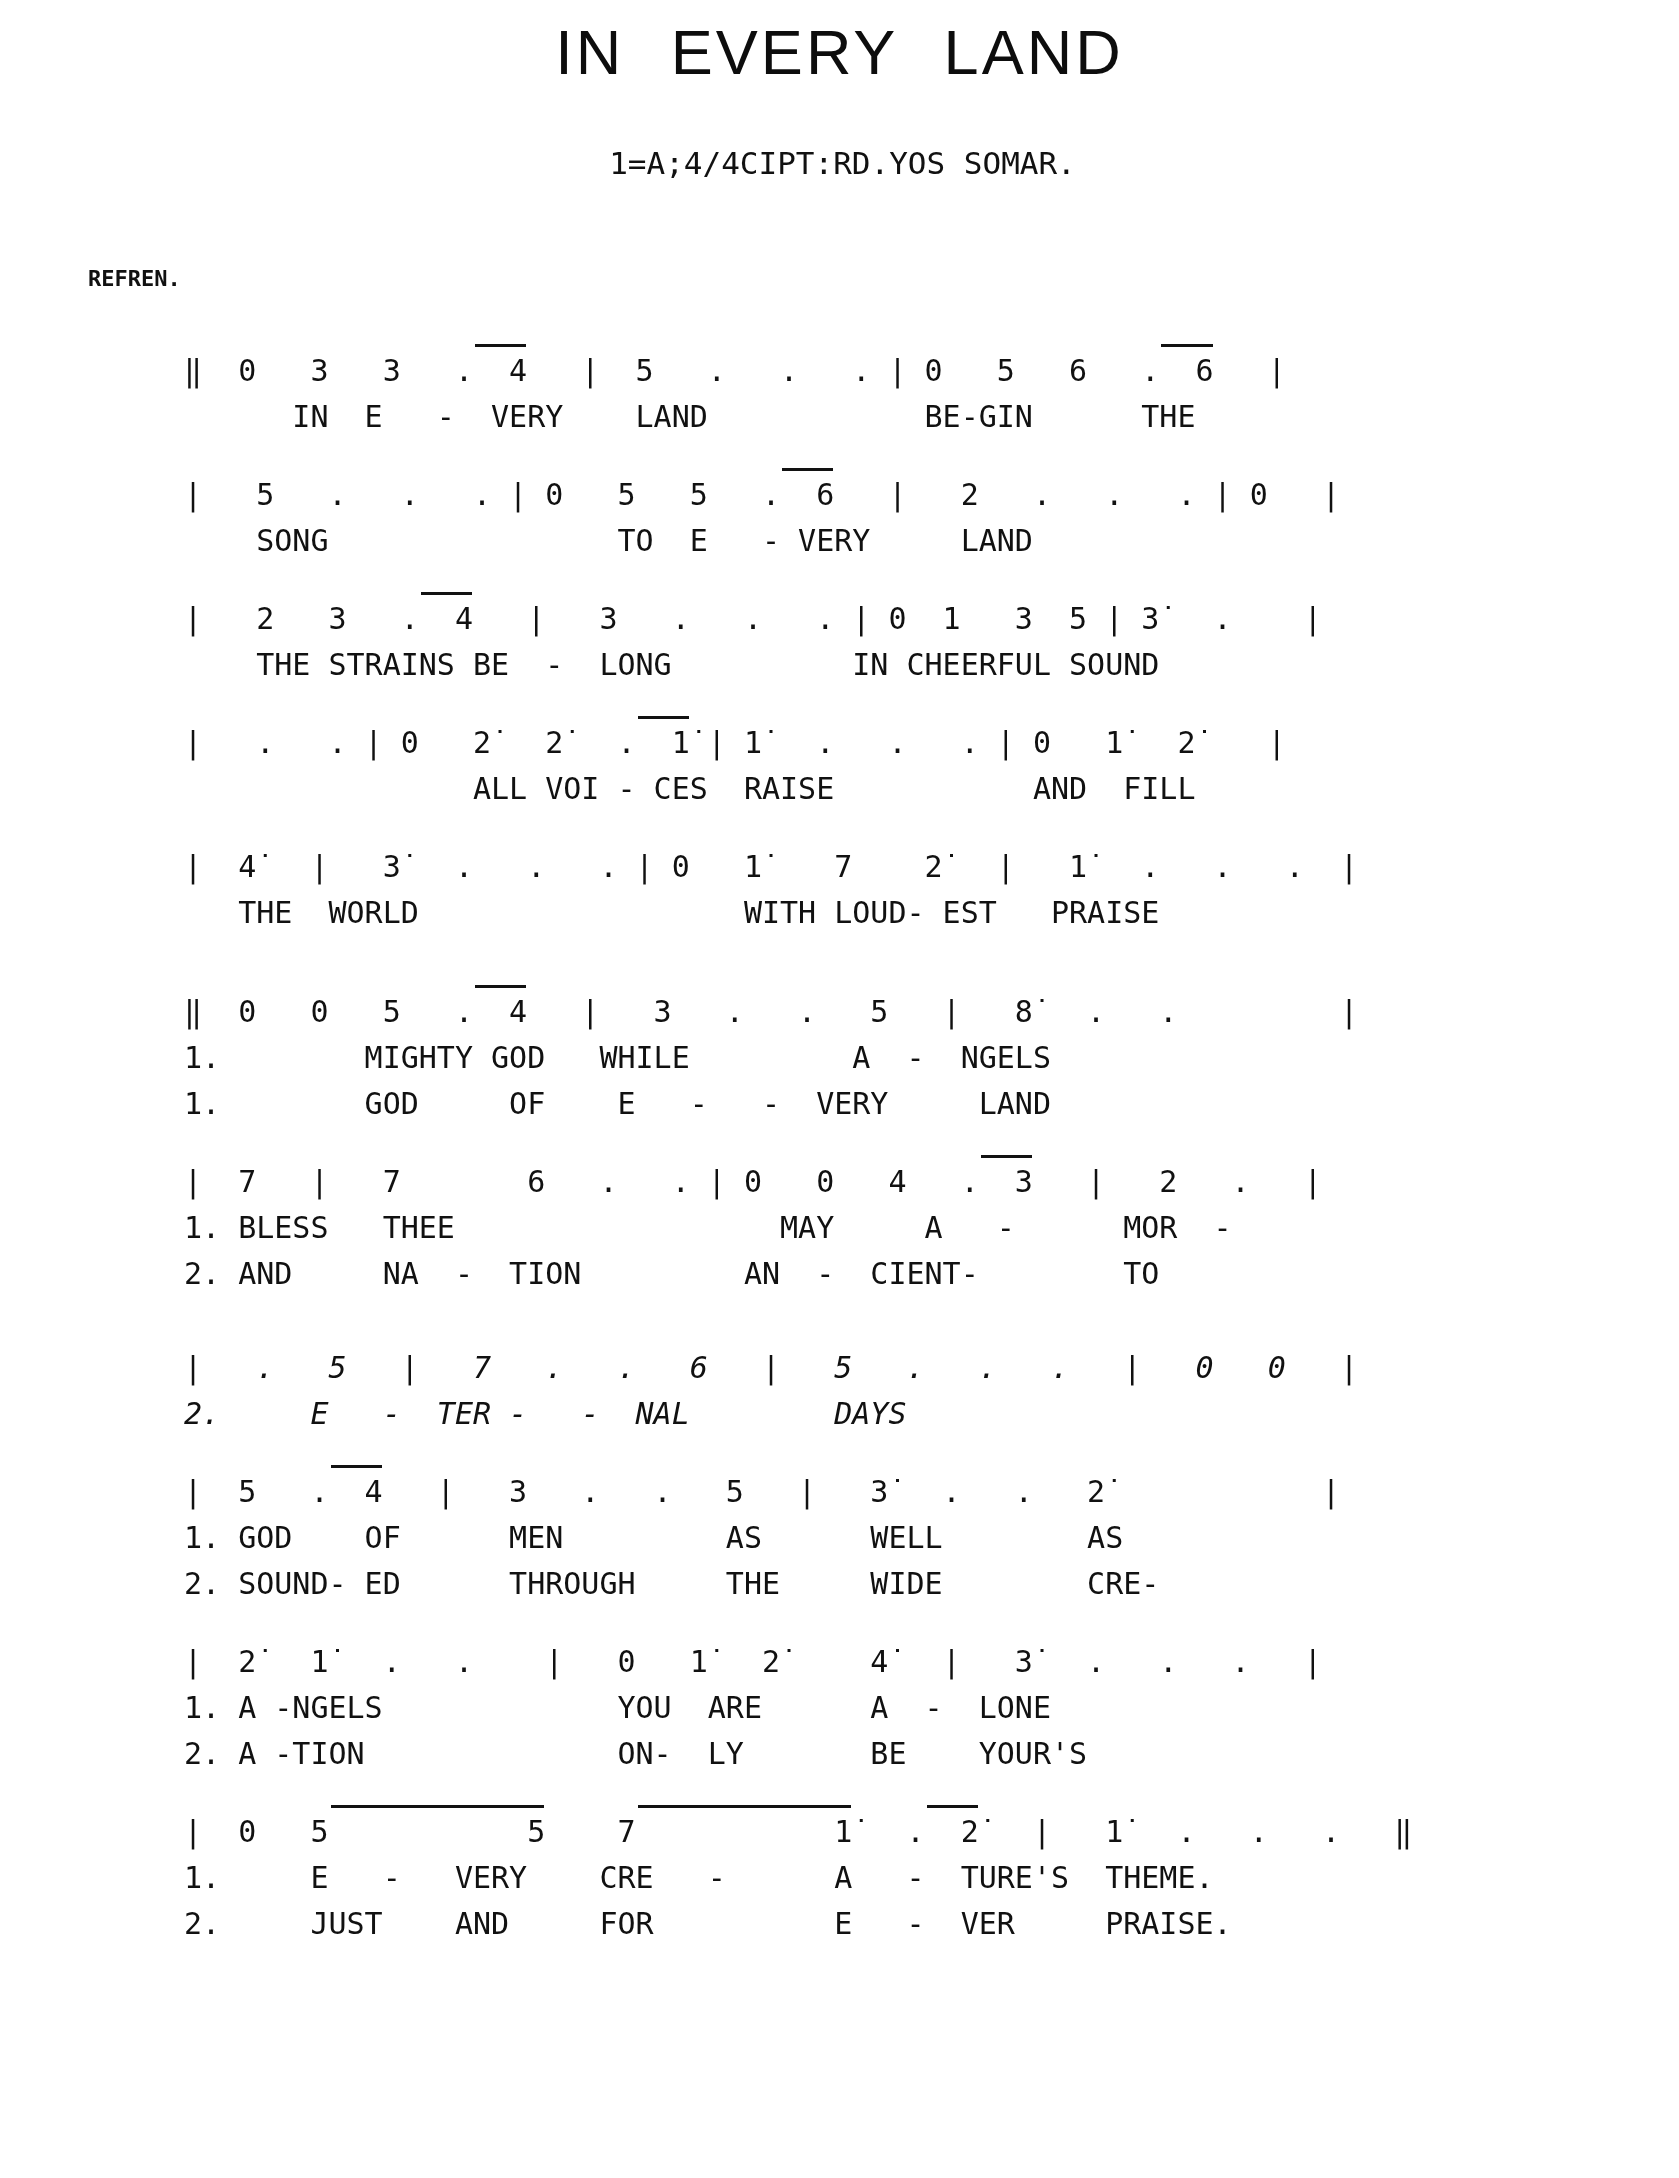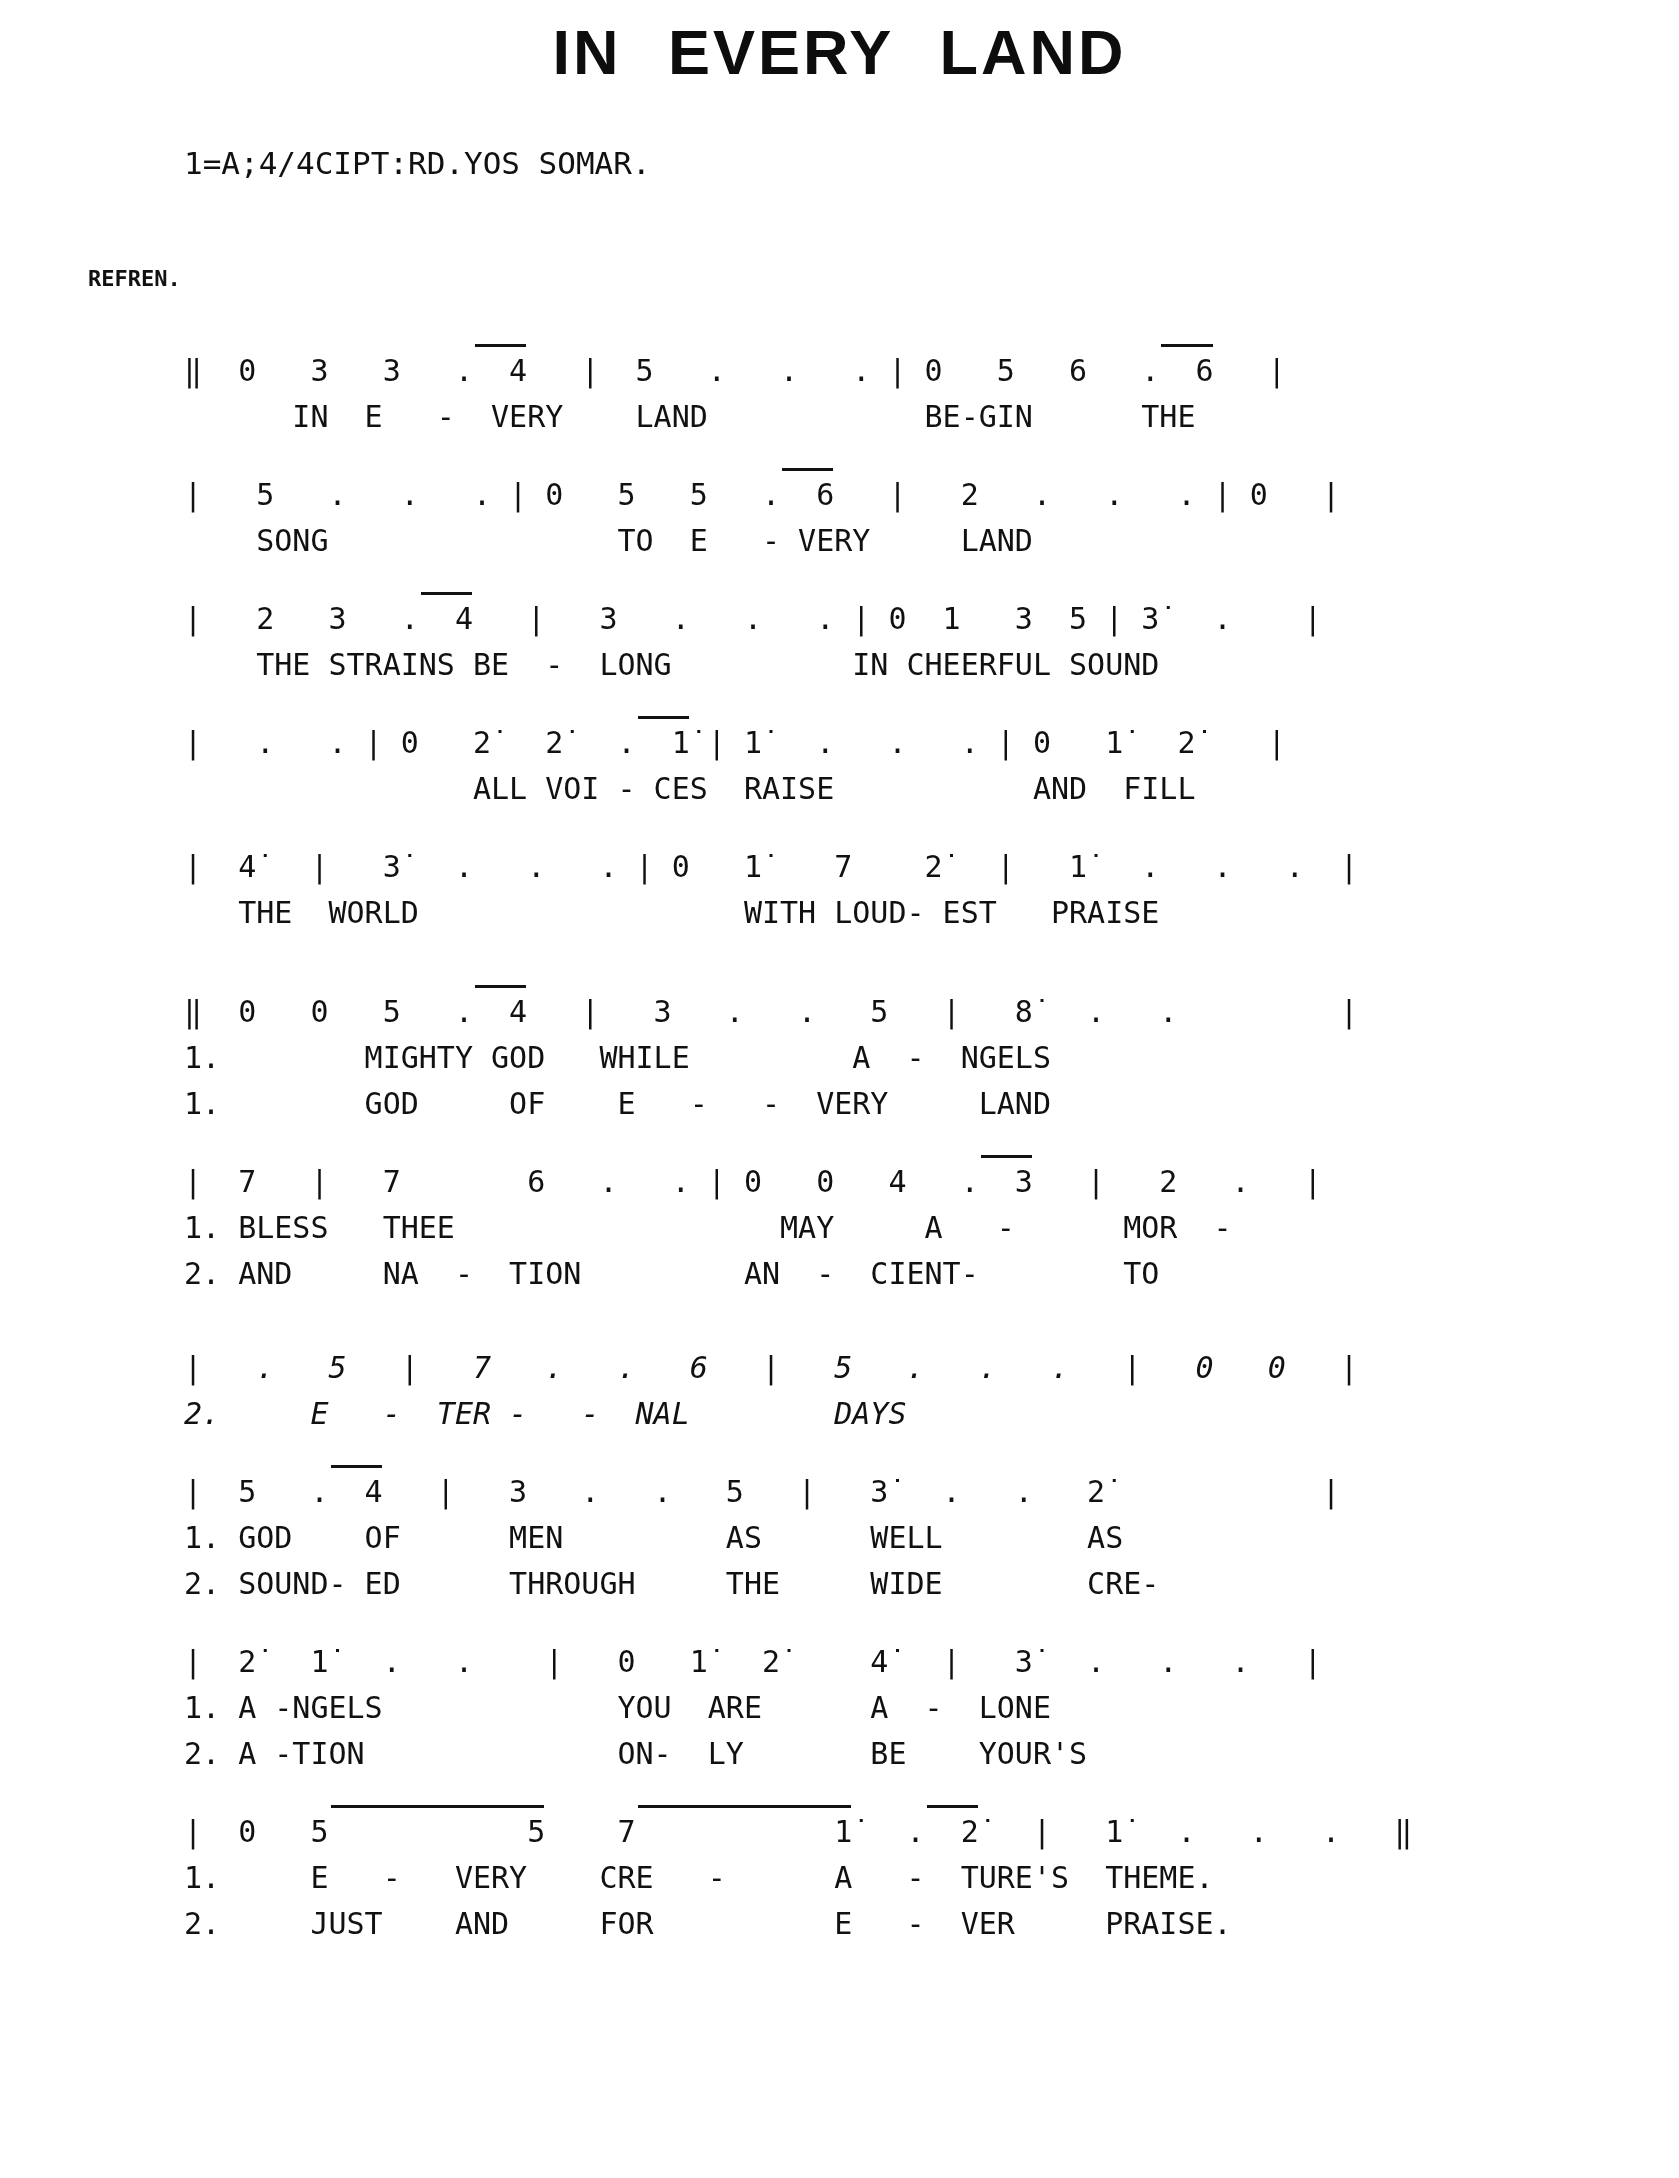--- a/index.html
+++ b/index.html
@@ -6,29 +6,29 @@
   body {
     width: 1679px; height: 2178px; overflow: hidden;
     color: #111111;
     font-family: "DejaVu Sans Mono", "Liberation Mono", "DejaVu Sans", monospace;
   }
   .page { position: relative; width: 1679px; height: 2178px; background: #ffffff; }
   .title {
     margin: 16px 0 0 0;
     text-align: center;
     font-family: "Liberation Sans", sans-serif;
-    font-weight: 700;
+    font-weight: 400;
     font-size: 63px;
     letter-spacing: 3px;
     word-spacing: 26px;
     color: #0d0d0d;
   }
   .meta {
     display: flex;
-    justify-content: flex-start;
+    justify-content: center;
     margin: 57px 0 16px 184px;
     width: 1317px;
     font-size: 31px;
     white-space: pre;
   }
   .section-label {
     margin: 85px 0 0 88px;
     font-size: 22px;
     font-weight: 700;
     white-space: pre;

